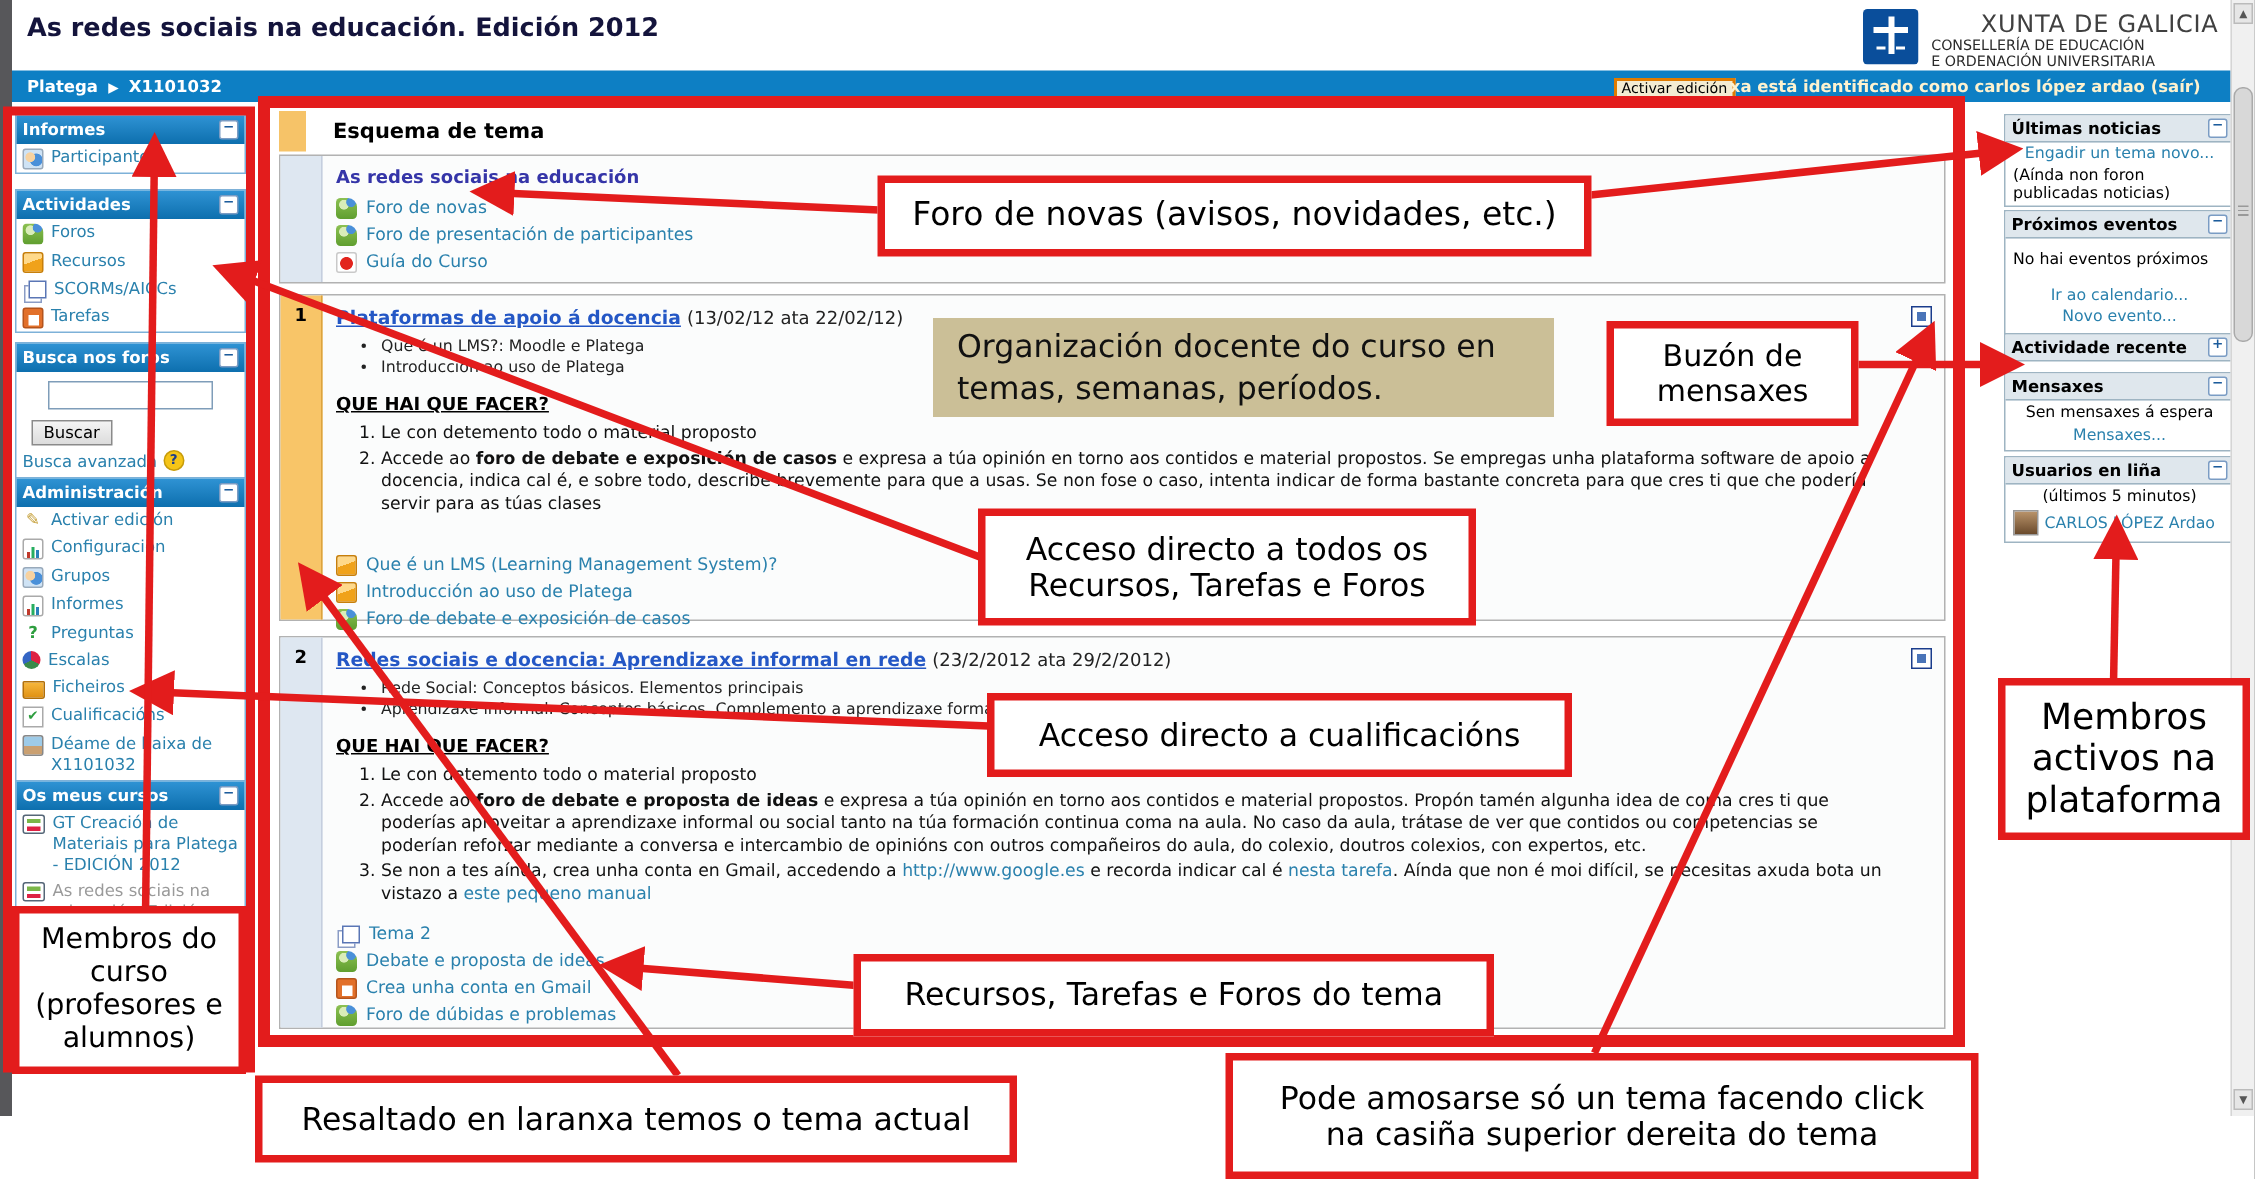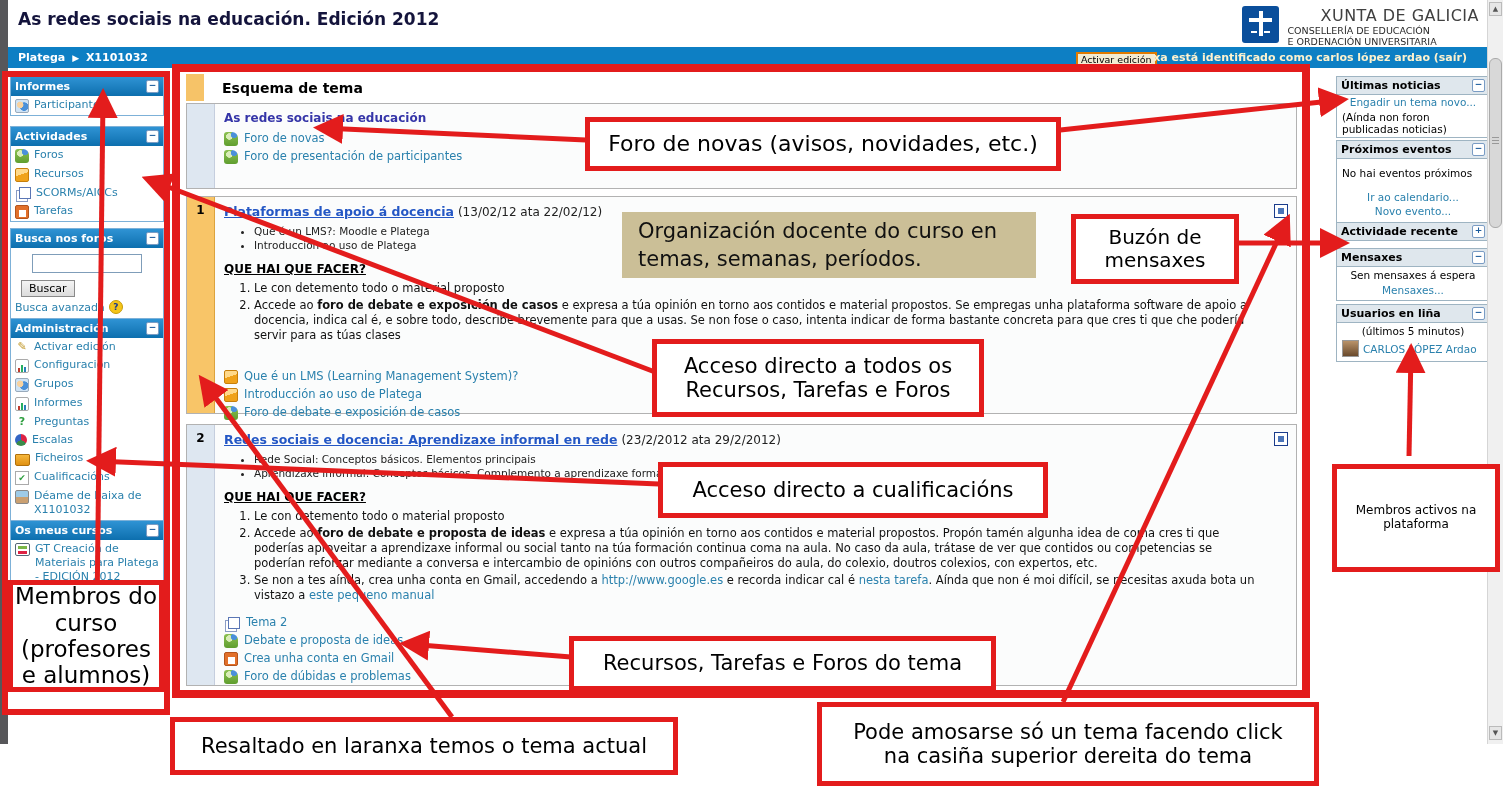--- a/index.html
+++ b/index.html
@@ -270,20 +270,24 @@
     <div class="tbody">
       <div class="t0-title">As redes sociais na educación</div>
       <div class="trow">
         <span class="ic ic-forum"></span>
         <span>Foro de novas</span>
         </div>
       <div class="trow">
         <span class="ic ic-forum"></span>
         <span>Foro de presentación de participantes</span>
         </div>
+      <div class="trow">
+        <span class="ic ic-pdf"></span>
+        <span>Guía do Curso</span>
+        </div>
     </div>
   </div>
 
   <div class="topic" style="top:196px;height:218px">
     <div class="tside current">1</div>
     <div class="tbody">
       <div class="casina">
           <span></span>
         </div>
       <div class="topic-title">
@@ -450,22 +454,22 @@
   </div>
   <div class="ann-box" style="left:1071px;top:214px;width:158px;height:60px;font-size:20px">Buzón de mensaxes</div>
   <div class="ann-box" style="left:652px;top:339px;width:322px;height:68px">
     <div>
         <div>Acceso directo a todos os</div>
         <div>Recursos, Tarefas e Foros</div>
       </div>
   </div>
   <div class="ann-box" style="left:658px;top:462px;width:380px;height:46px">Acceso directo a cualificacións</div>
   <div class="ann-box" style="left:569px;top:636px;width:417px;height:45px">Recursos, Tarefas e Foros do tema</div>
-  <div class="ann-box" style="left:8px;top:580px;width:146px;height:102px;font-size:23px">Membros do curso (profesores e alumnos)</div>
+  <div class="ann-box" style="left:8px;top:604px;width:146px;height:102px;font-size:19px">Membros do curso (profesores e alumnos)</div>
   <div class="ann-box" style="left:170px;top:717px;width:498px;height:48px">Resaltado en laranxa temos o tema actual</div>
   <div class="ann-box" style="left:817px;top:702px;width:492px;height:74px">
     <div>
         <div>Pode amosarse só un tema facendo click</div>
         <div>na casiña superior dereita do tema</div>
       </div>
   </div>
-  <div class="ann-box" style="left:1332px;top:464px;width:158px;height:98px;font-size:12px">Membros activos na plataforma</div>
+  <div class="ann-box" style="left:1332px;top:452px;width:158px;height:98px;font-size:24px">Membros activos na plataforma</div>
 </div>
 
 </body></html>

